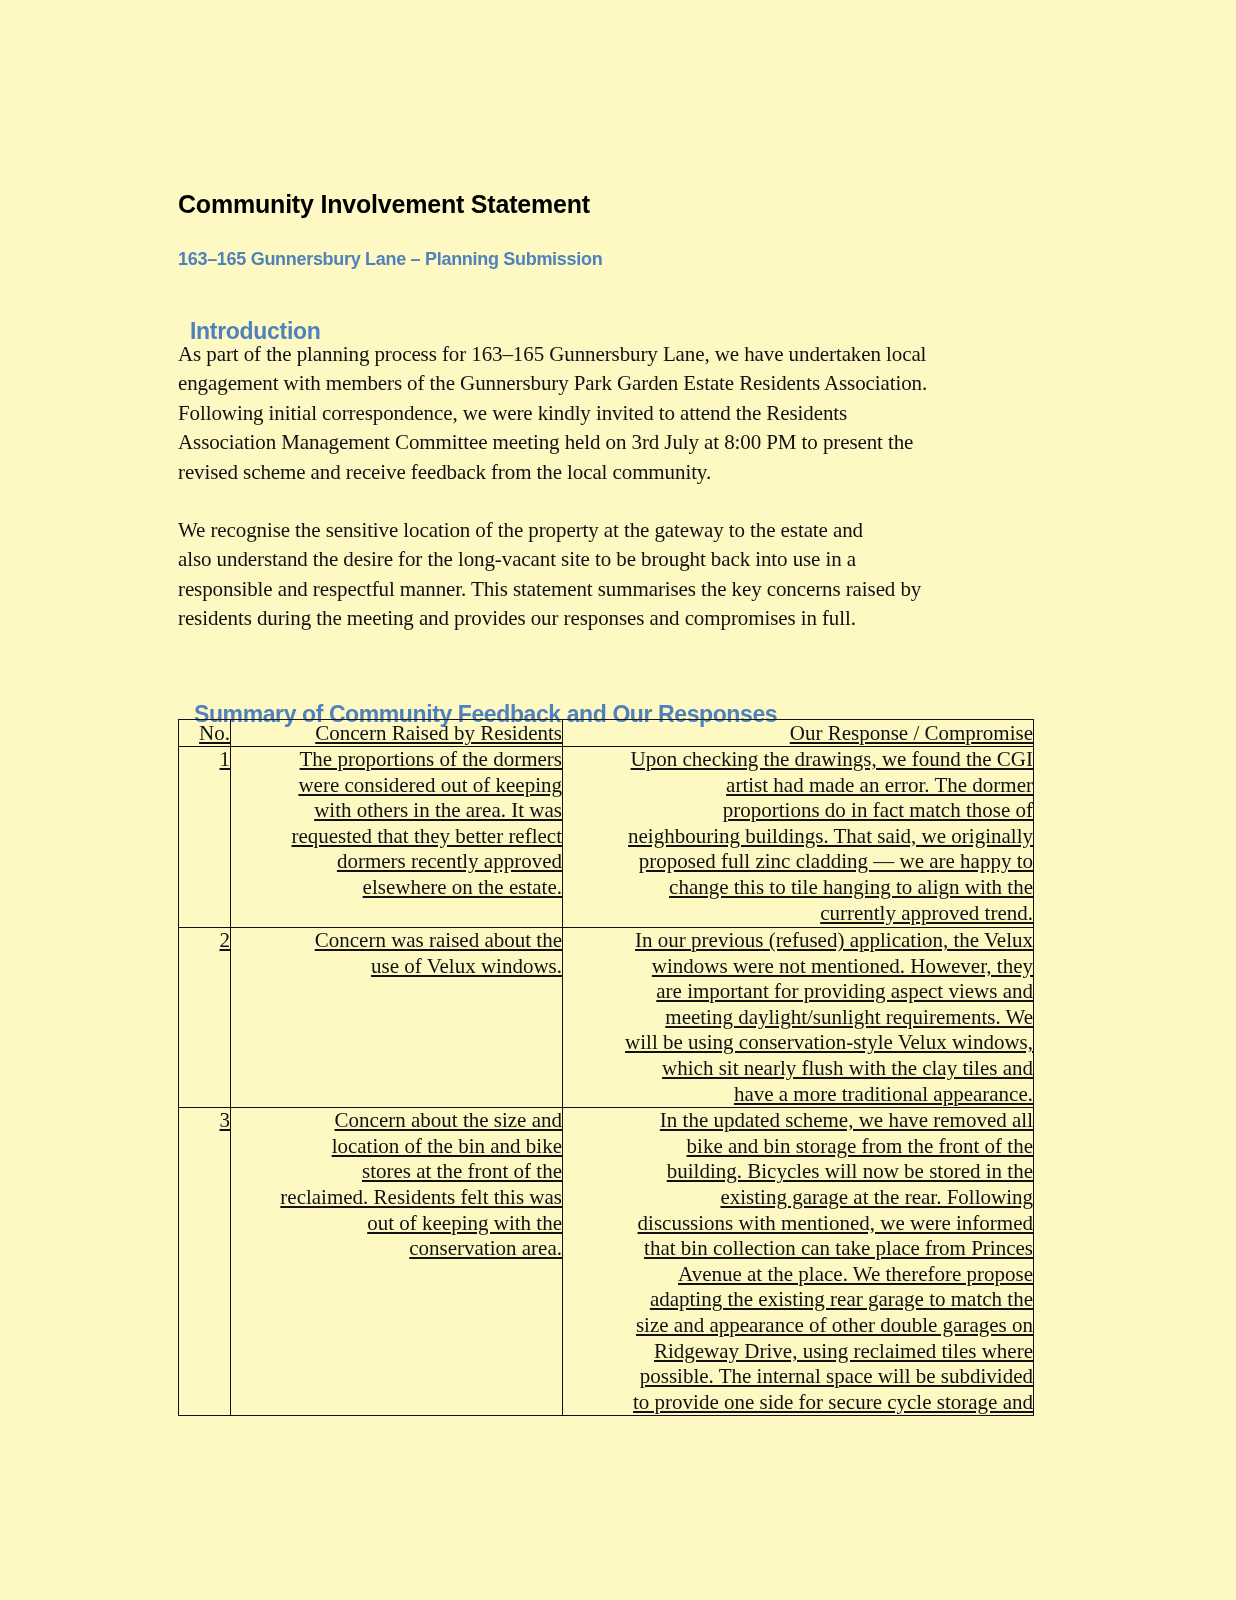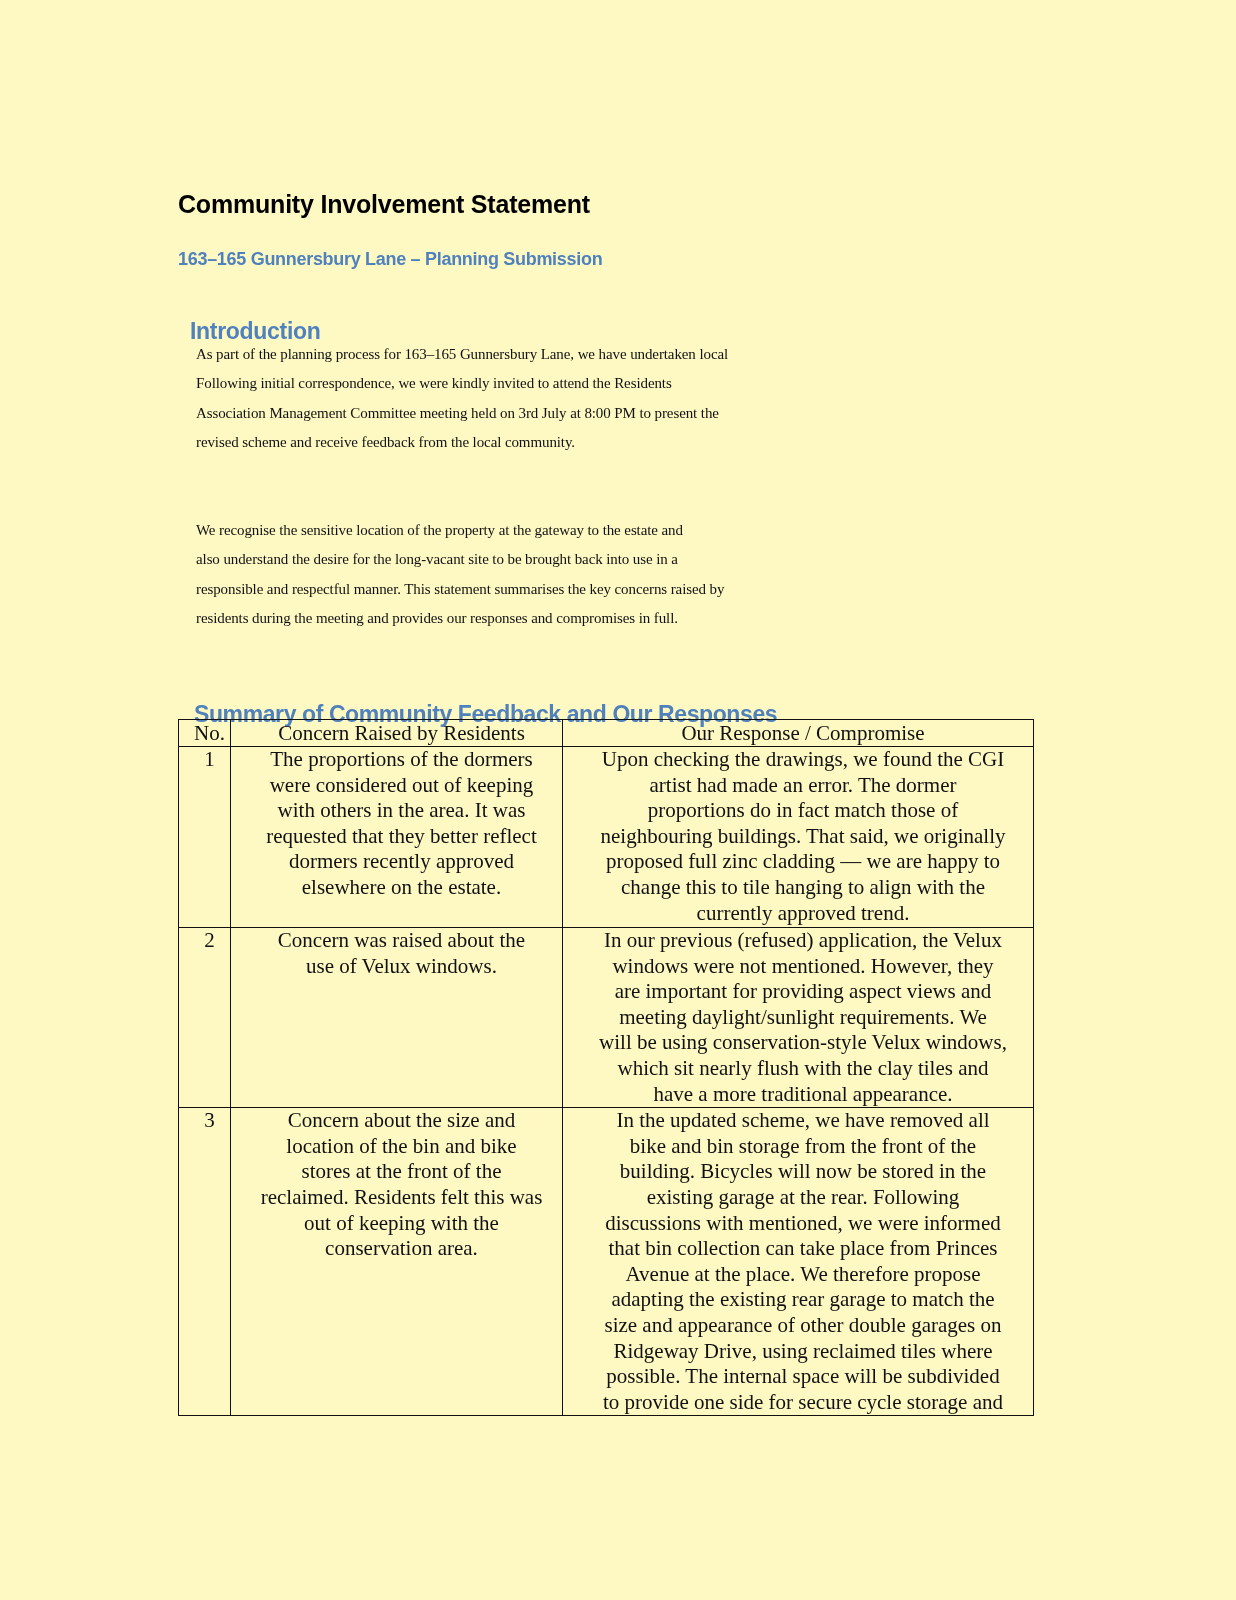--- a/index.html
+++ b/index.html
@@ -24,40 +24,41 @@
     font-weight: bold; font-size: 23px; color: #4f81bd; margin: 12px;
     letter-spacing: -0.3px;
   }
   .h-summary {
     position: absolute; left: 178px; top: 685px;
     font-family: "Liberation Sans", "DejaVu Sans", sans-serif;
     font-weight: bold; font-size: 23px; color: #4f81bd; margin: 16px;
     letter-spacing: -0.4px;
   }
   .para {
-    position: absolute; left: 196px; width: 880px;
+    position: absolute; left: 178px; width: 880px;
     font-family: "Liberation Serif", "DejaVu Serif", serif;
-    font-size: 15px; line-height: 29.4px; color: #111;
+    font-size: 21px; line-height: 29.4px; color: #111;
     margin: 0; letter-spacing: -0.1px;
   }
   .para .ln { display: block; white-space: nowrap; }
   .p1 { top: 340px; }
   .p2 { top: 516px; }
 
   table.feedback {
     position: absolute; left: 178px; top: 719px;
     border-collapse: collapse;
     font-family: "Liberation Serif", "DejaVu Serif", serif;
     font-size: 21px; color: #111;
   }
   table.feedback td, table.feedback th {
     border: 1.5px solid #111;
-    vertical-align: top; text-align: center;
+    vertical-align: top; text-align: right;
     padding: 0 0 0 10px; font-weight: normal;
     line-height: 25.6px;
+    text-decoration: underline;
   }
   table.feedback th { height: 25px; line-height: 25px; padding-top: 1px; }
   .c-no { width: 41px; }
   .c-concern { width: 321px; }
   .c-resp { width: 460px; }
   .cell .ln { display: block; white-space: nowrap; }
   tr.r1 td { height: 180px; }
   tr.r2 td { height: 179px; }
   tr.r3 td { height: 306px; }
 </style>
@@ -67,20 +68,21 @@
 <div class="page">
 
   <h1 class="title">Community Involvement Statement</h1>
 
   <h2 class="subtitle">163–165 Gunnersbury Lane – Planning Submission</h2>
 
   <h2 class="h-intro">Introduction</h2>
 
   <p class="para p1">
     <span class="ln">As part of the planning process for 163–165 Gunnersbury Lane, we have undertaken local</span>
+    <span class="ln">engagement with members of the Gunnersbury Park Garden Estate Residents Association.</span>
     <span class="ln">Following initial correspondence, we were kindly invited to attend the Residents</span>
     <span class="ln">Association Management Committee meeting held on 3rd July at 8:00 PM to present the</span>
     <span class="ln">revised scheme and receive feedback from the local community.</span>
   </p>
 
   <p class="para p2">
     <span class="ln">We recognise the sensitive location of the property at the gateway to the estate and</span>
     <span class="ln">also understand the desire for the long-vacant site to be brought back into use in a</span>
     <span class="ln">responsible and respectful manner. This statement summarises the key concerns raised by</span>
     <span class="ln">residents during the meeting and provides our responses and compromises in full.</span>

